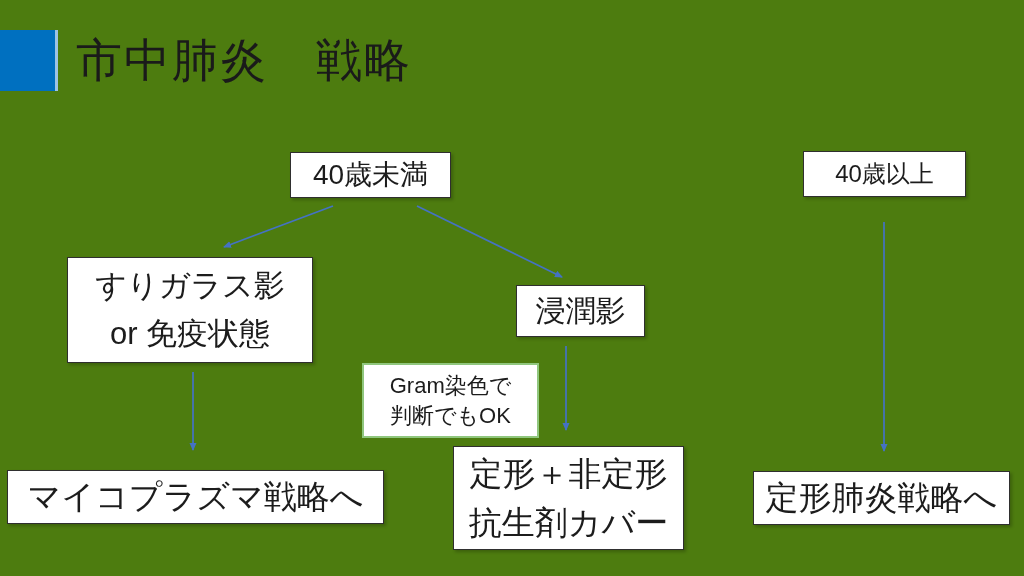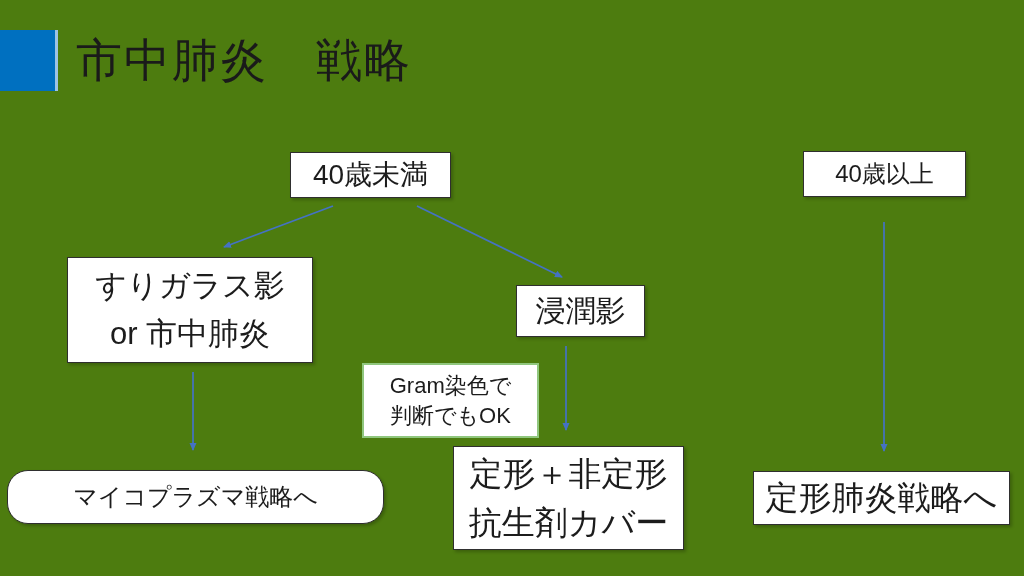--- a/index.html
+++ b/index.html
@@ -59,21 +59,21 @@
     text-align: center;
     color: #1c1c1c;
   }
   
   #note-top        { left: 477px; top: 27px;  width: 323px; height: 81px; font-size: 27px; line-height: 1.38; }
   #box-under40     { left: 290px; top: 152px; width: 161px; height: 46px; font-size: 28px; }
   #box-over40      { left: 803px; top: 151px; width: 163px; height: 46px; font-size: 24px; }
   #box-ggo         { left: 67px;  top: 257px; width: 246px; height: 106px; font-size: 31px; line-height: 1.55; align-items: center; }
   #box-infiltrate  { left: 500px; top: 285px; width: 129px; height: 52px; font-size: 30px; margin-left: 16px; }
   #note-gram       { left: 362px; top: 363px; width: 177px; height: 75px; font-size: 22px; line-height: 1.35; }
-  #box-myco        { left: 7px;   top: 470px; width: 377px; height: 54px; font-size: 24px; border-radius: 21px; }
+  #box-myco        { left: 7px;   top: 470px; width: 377px; height: 54px; font-size: 33px; }
   #box-combo       { left: 453px; top: 446px; width: 231px; height: 104px; font-size: 33px; line-height: 1.5; }
   #box-typical     { left: 753px; top: 471px; width: 257px; height: 54px; font-size: 33px; }
   
   #arrow-layer {
     position: absolute;
     left: 0; top: 0;
     width: 1024px; height: 576px;
     pointer-events: none;
   }
 </style>
@@ -104,21 +104,21 @@
   <div class="fbox" id="box-under40">
     <span>40歳未満</span>
   </div>
 
   <div class="fbox" id="box-over40">
     <span>40歳以上</span>
   </div>
 
   <div class="fbox" id="box-ggo">
     <span>すりガラス影</span>
-    <span>or 市中肺炎</span>
+    <span>or 免疫状態</span>
   </div>
 
   <div class="fbox" id="box-infiltrate">
     <span>浸潤影</span>
   </div>
 
   <div class="note" id="note-gram">
     <span>Gram染色で</span>
     <span>判断でもOK</span>
   </div>

